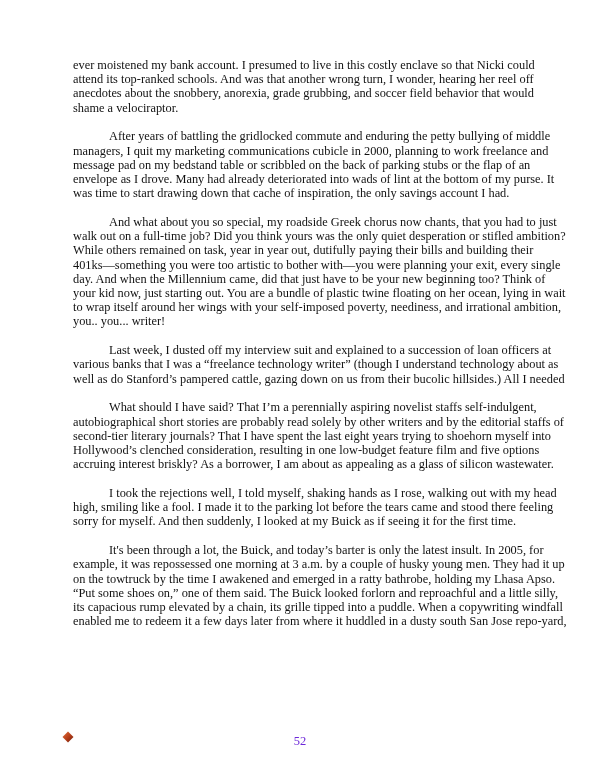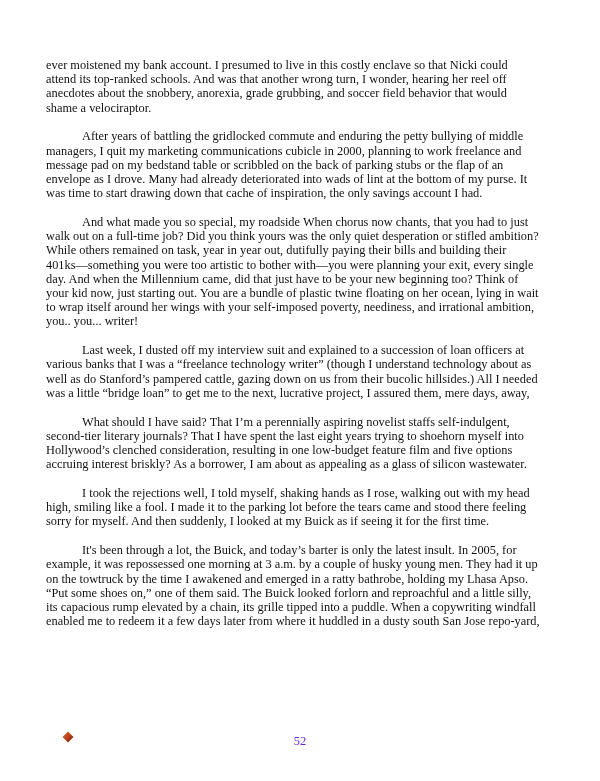--- a/index.html
+++ b/index.html
@@ -10,21 +10,21 @@
     body {
       width: 600px;
       height: 781px;
       position: relative;
       overflow: hidden;
       font-family: "Liberation Serif", "DejaVu Serif", serif;
       color: #111111;
     }
     .page {
       position: absolute;
-      left: 46px;
+      left: 73px;
       top: 58px;
       width: 485px;
     }
     .para {
       font-size: 12.35px;
       line-height: 14.2px;
       margin: 0 0 14.6px 0;
       white-space: nowrap;
     }
     .para .line {
@@ -62,37 +62,37 @@
       <span class="line">shame a velociraptor.</span>
     </p>
   <p class="para indent">
       <span class="line">After years of battling the gridlocked commute and enduring the petty bullying of middle</span>
       <span class="line">managers, I quit my marketing communications cubicle in 2000, planning to work freelance and</span>
       <span class="line">message pad on my bedstand table or scribbled on the back of parking stubs or the flap of an</span>
       <span class="line">envelope as I drove. Many had already deteriorated into wads of lint at the bottom of my purse. It</span>
       <span class="line">was time to start drawing down that cache of inspiration, the only savings account I had.</span>
     </p>
   <p class="para indent">
-      <span class="line">And what made you so special, my roadside When chorus now chants, that you had to just</span>
+      <span class="line">And what about you so special, my roadside Greek chorus now chants, that you had to just</span>
       <span class="line">walk out on a full-time job? Did you think yours was the only quiet desperation or stifled ambition?</span>
       <span class="line">While others remained on task, year in year out, dutifully paying their bills and building their</span>
       <span class="line">401ks—something you were too artistic to bother with—you were planning your exit, every single</span>
       <span class="line">day. And when the Millennium came, did that just have to be your new beginning too? Think of</span>
       <span class="line">your kid now, just starting out. You are a bundle of plastic twine floating on her ocean, lying in wait</span>
       <span class="line">to wrap itself around her wings with your self-imposed poverty, neediness, and irrational ambition,</span>
       <span class="line">you.. you... writer!</span>
     </p>
   <p class="para indent">
       <span class="line">Last week, I dusted off my interview suit and explained to a succession of loan officers at</span>
       <span class="line">various banks that I was a “freelance technology writer” (though I understand technology about as</span>
       <span class="line">well as do Stanford’s pampered cattle, gazing down on us from their bucolic hillsides.) All I needed</span>
-      <span class="line">was a little “bridge loan” to get me to the next, lucrative project, I assured them, mere days, away,</span>
     </p>
   <p class="para indent">
       <span class="line">What should I have said? That I’m a perennially aspiring novelist staffs self-indulgent,</span>
+      <span class="line">autobiographical short stories are probably read solely by other writers and by the editorial staffs of</span>
       <span class="line">second-tier literary journals? That I have spent the last eight years trying to shoehorn myself into</span>
       <span class="line">Hollywood’s clenched consideration, resulting in one low-budget feature film and five options</span>
       <span class="line">accruing interest briskly? As a borrower, I am about as appealing as a glass of silicon wastewater.</span>
     </p>
   <p class="para indent">
       <span class="line">I took the rejections well, I told myself, shaking hands as I rose, walking out with my head</span>
       <span class="line">high, smiling like a fool. I made it to the parking lot before the tears came and stood there feeling</span>
       <span class="line">sorry for myself. And then suddenly, I looked at my Buick as if seeing it for the first time.</span>
     </p>
   <p class="para indent">

